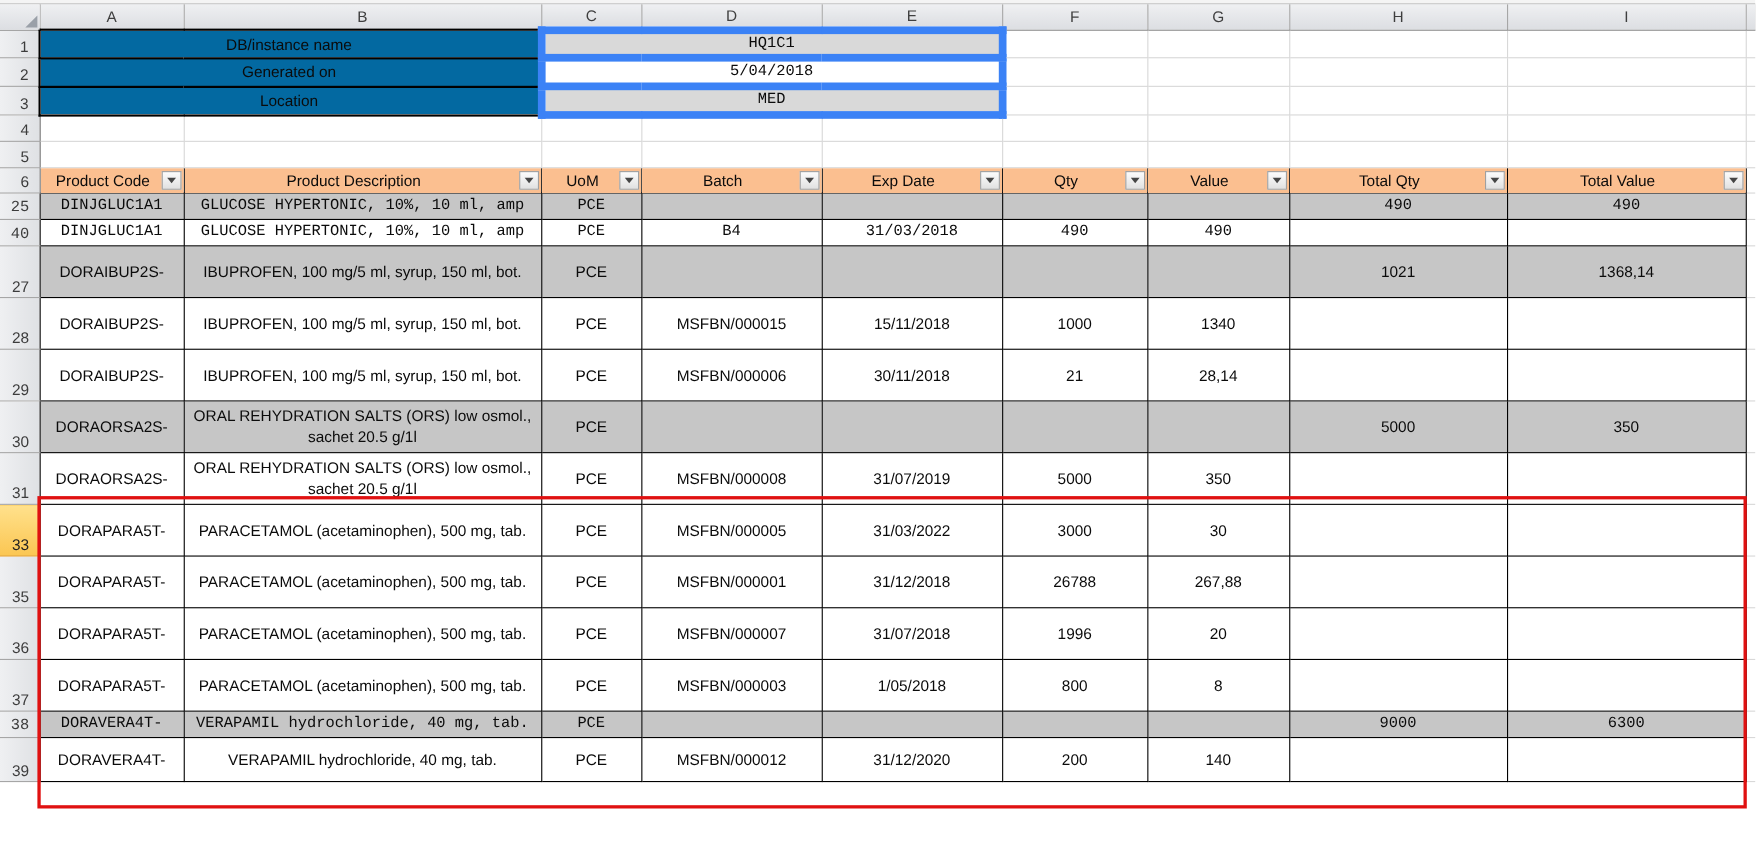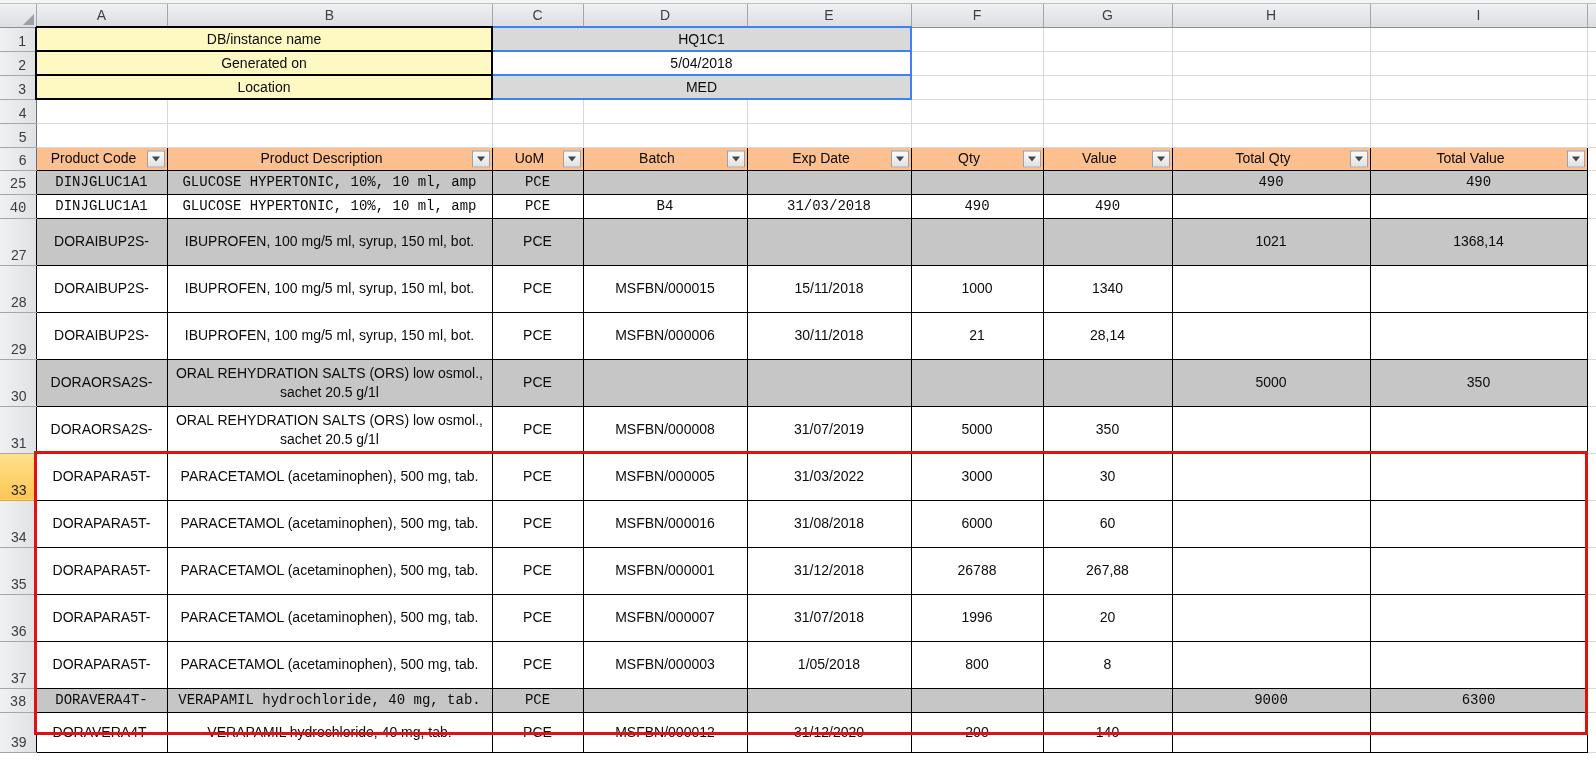--- a/index.html
+++ b/index.html
@@ -19,22 +19,22 @@
   
   th.rowhdr { background:linear-gradient(90deg,#EFF0F2,#DFE1E4); border-right:1px solid #6E6E6E;
       border-bottom:1px solid #A6A6A6; font-size:14px; font-weight:normal; color:#3C3C3C;
       text-align:right; padding:0 9px 2px 0; vertical-align:bottom; }
   th.rowhdr.hl { background:linear-gradient(#FFE18C,#FBC652); border-bottom-color:#DFA33F; color:#222; }
   
   td { font-size:14px; color:#0B0B0B; text-align:center; vertical-align:middle; line-height:1.35; }
   td.plain { background:#fff; border-right:1px solid #D8D8D8; border-bottom:1px solid #D8D8D8; }
   td.sliver-cell { background:#fff; border-bottom:1px solid #D8D8D8; }
   
-  td.info-label { background:#fef9c3; border:2px solid #000; }
-  td.info-value { background:#fff; border:2px solid #3b82f6; }
+  td.info-label { background:#0369a1; border:2px solid #000; }
+  td.info-value { background:#fff; border:7px solid #3b82f6;font-family:Liberation Mono, monospace; }
   td.info-value.gray { background:#D9D9D9; }
   tr.r24 { height:24px; }
   
   tr.filter-row { height:23px; }
   td.fhdr { position:relative; background:#FBBF90; border:1px solid #000; padding:0 20px 0 4px; }
   td.fhdr .fhdr-label { display:block; width:100%; text-align:center; }
   .fbtn { position:absolute; right:2px; top:50%; transform:translateY(-50%); width:18px; height:17px;
       background:linear-gradient(#FCFCFC,#E1E1E1); border:1px solid #A0A0A0;
       display:flex; align-items:center; justify-content:center; }
   .ftri { width:0; height:0; border-left:4px solid transparent; border-right:4px solid transparent;
@@ -304,33 +304,20 @@
           <td class="c uom">PCE</td>
           <td class="c batch">MSFBN/000005</td>
           <td class="c exp">31/03/2022</td>
           <td class="c qty">3000</td>
           <td class="c value">30</td>
           <td class="c total_qty"></td>
           <td class="c total_value"></td>
           <td class="sliver-cell"></td>
         </tr>
         <tr class="data tall">
-          <th class="rowhdr">34</th>
-          <td class="c code">DORAPARA5T-</td>
-          <td class="c desc">PARACETAMOL (acetaminophen), 500 mg, tab.</td>
-          <td class="c uom">PCE</td>
-          <td class="c batch">MSFBN/000016</td>
-          <td class="c exp">31/08/2018</td>
-          <td class="c qty">6000</td>
-          <td class="c value">60</td>
-          <td class="c total_qty"></td>
-          <td class="c total_value"></td>
-          <td class="sliver-cell"></td>
-        </tr>
-        <tr class="data tall">
           <th class="rowhdr">35</th>
           <td class="c code">DORAPARA5T-</td>
           <td class="c desc">PARACETAMOL (acetaminophen), 500 mg, tab.</td>
           <td class="c uom">PCE</td>
           <td class="c batch">MSFBN/000001</td>
           <td class="c exp">31/12/2018</td>
           <td class="c qty">26788</td>
           <td class="c value">267,88</td>
           <td class="c total_qty"></td>
           <td class="c total_value"></td>

